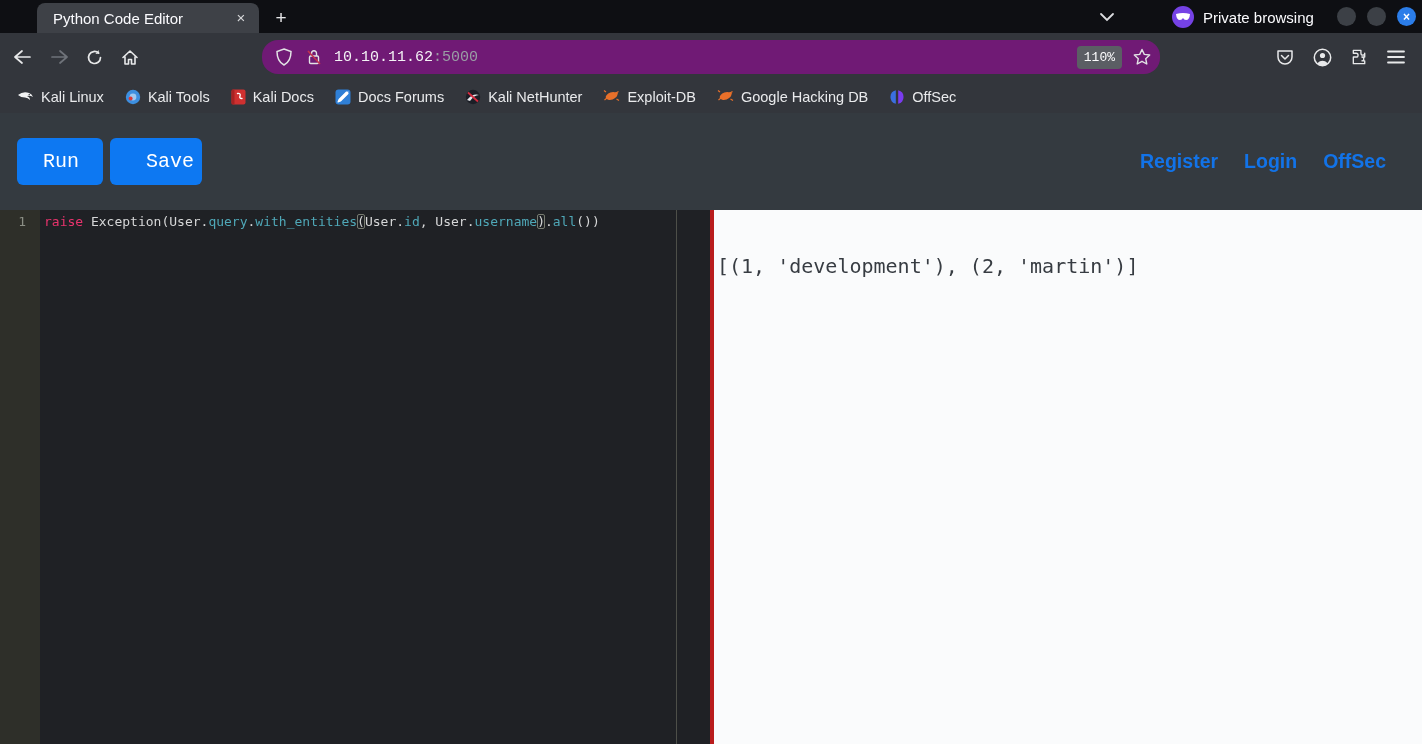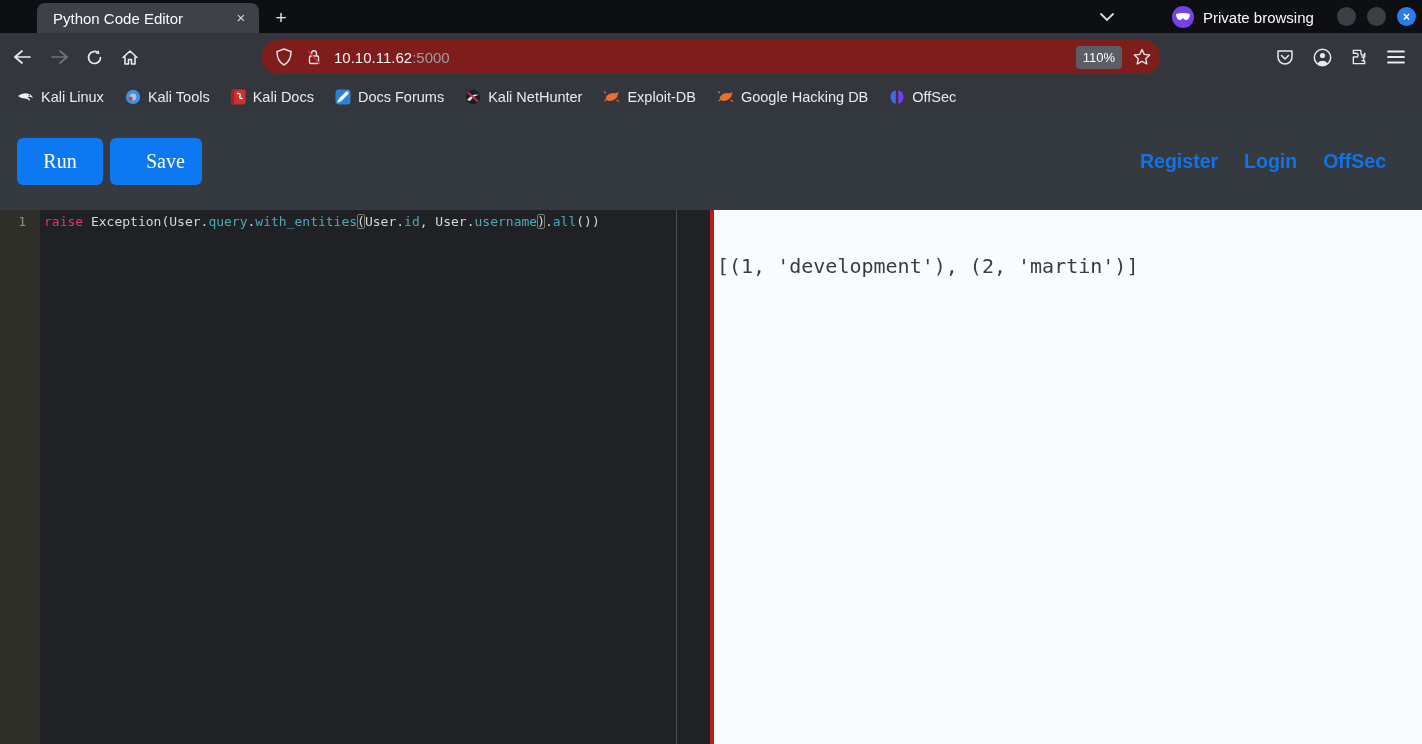--- a/index.html
+++ b/index.html
@@ -30,42 +30,42 @@
   .winbtn.close { background:#2b7de9; color:#fff; font-size:12px; font-weight:bold;
                   display:flex; align-items:center; justify-content:center; line-height:1; }
 
   
   .toolbar { position:absolute; left:0; top:33px; width:1422px; height:48px;
              background:#33363c; display:flex; align-items:center; }
   .nav-ico { width:32px; height:32px; display:flex; align-items:center; justify-content:center;
              border-radius:4px; color:#e8e9ea; flex:0 0 auto; }
   .nav-ico.disabled { color:#6f737a; }
   .urlbar { position:absolute; left:262px; top:7px; width:898px; height:34px;
-            background:#7f1d1d; border-radius:16px; display:flex; align-items:center;
-            padding:0 6px 0 10px; }
+            background:#701a75; border-radius:16px; display:flex; align-items:center;
+            padding:0 6px 0 10px;font-family:Liberation Mono, monospace; }
   .url-ico { width:24px; height:24px; display:flex; align-items:center; justify-content:center;
              color:#e2e3e5; flex:0 0 auto; }
   .url-text { margin-left:8px; font-size:15px; color:#f3f3f5; flex:1; white-space:nowrap; }
   .url-text .port { color:#9a9ea5; }
   .zoom-badge { background:#5b5e64; color:#fdfdfe; font-size:13px; border-radius:4px;
                 padding:4px 7px; margin-right:8px; }
   .tb-right { position:absolute; right:10px; top:8px; display:flex; gap:5px; }
 
   
   .bookmarks { position:absolute; left:0; top:81px; width:1422px; height:32px;
                background:#33363c; display:flex; align-items:center; padding-left:9px; }
-  .bm { display:flex; align-items:center; gap:7px; color:#e9eaec; font-size:14.5px;
+  .bm { display:flex; align-items:flex-start; gap:7px; color:#e9eaec; font-size:14.5px;
         padding:3px 8px; border-radius:4px; white-space:nowrap; margin-right:5px; }
   .bm svg { flex:0 0 auto; }
 
   
   .page-header { position:absolute; left:0; top:113px; width:1422px; height:97px;
                  background:#343a40; display:flex; align-items:center; }
   .btn { border:none; border-radius:6px; background:#0d78f2; color:#fff; font-size:20px;
-         font-family:Liberation Serif, serif; padding:12px 26px; margin-left:0; }
+         font-family:Liberation Mono, monospace; padding:12px 26px; margin-left:0; }
   .btn.run { margin-left:17px; width:86px; }
   .btn.save { margin-left:7px; width:92px;padding-left:36px; }
   .header-links { position:absolute; right:36px; top:0; height:97px; display:flex;
                   align-items:center; gap:26px; }
   .hlink { color:#1273e8; font-size:19.5px; font-weight:bold; text-decoration:none; }
 
   
   .content { position:absolute; left:0; top:210px; width:1422px; height:534px; display:flex; }
   .editor { position:relative; width:710px; height:534px; background:#1f2125; display:flex; }
   .gutter { width:40px; height:534px; background:#2e2f29; color:#8b8e85;

